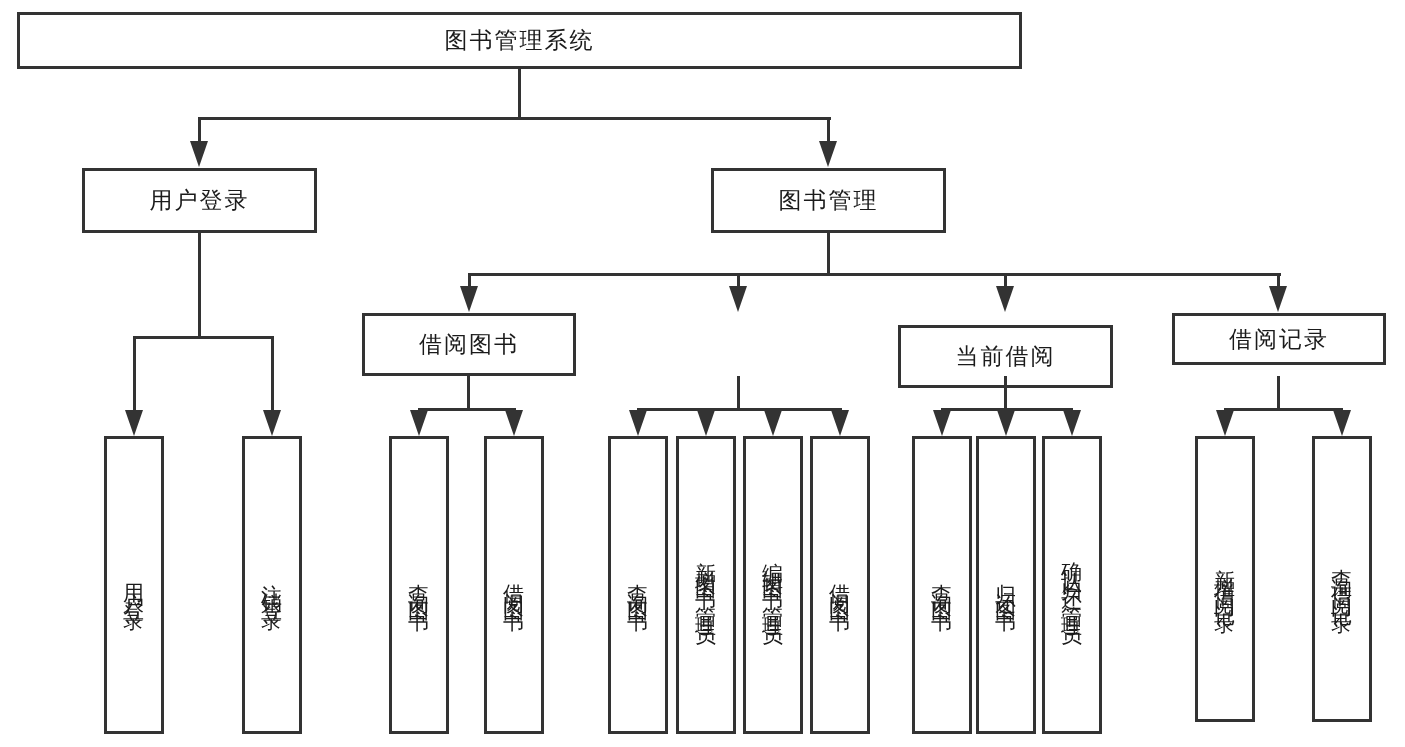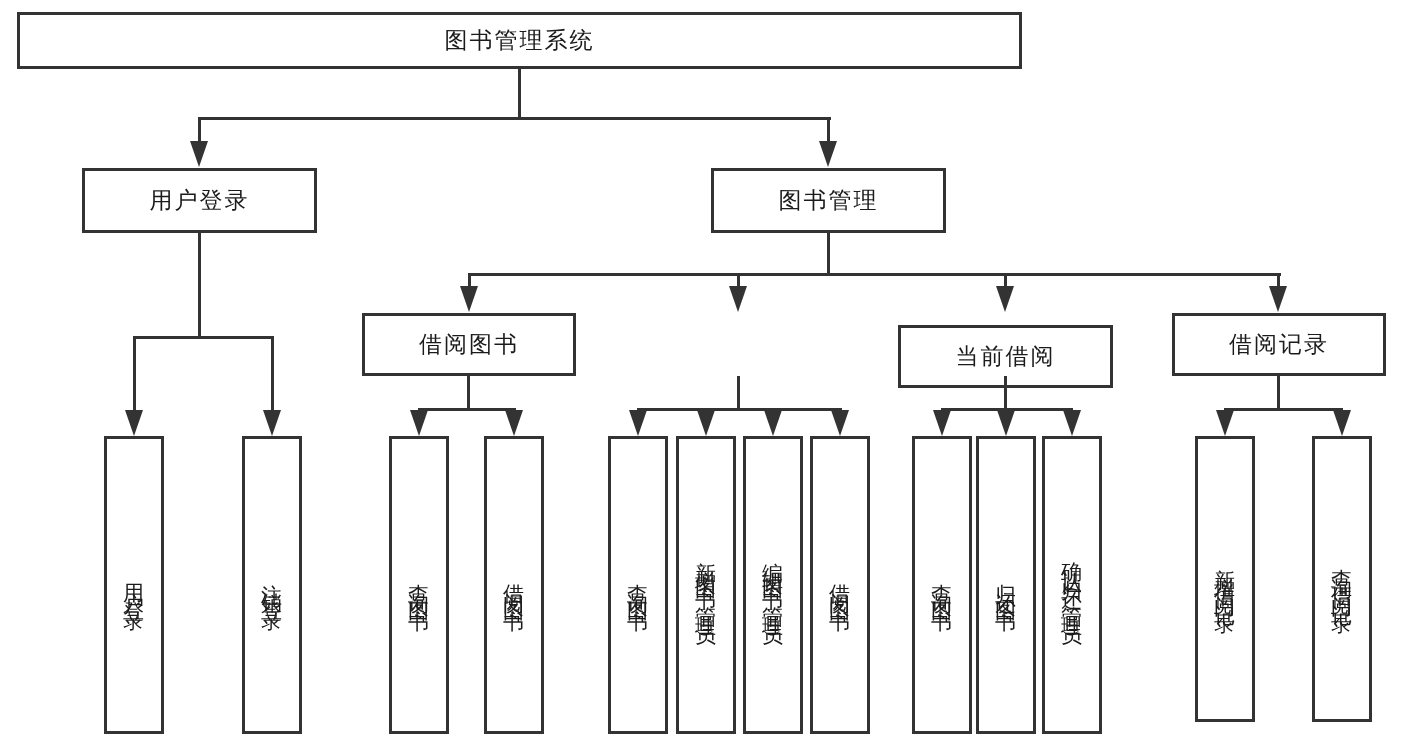--- a/index.html
+++ b/index.html
@@ -70,21 +70,21 @@
   <div class="ar" style="left:729px;  top:286px;"></div>
   <div class="ar" style="left:996px;  top:286px;"></div>
   <div class="ar" style="left:1269px; top:286px;"></div>
 
   <div class="box hbox" style="left:362px; top:313px; width:214px; height:63px;">
     <span>借阅图书</span>
   </div>
   <div class="box hbox" style="left:898px; top:313px; width:215px; height:63px;margin-top:12px;">
     <span>当前借阅</span>
   </div>
-  <div class="box hbox" style="left:1172px; top:313px; width:214px; height:63px;">
+  <div class="box hbox" style="left:1172px; top:313px; width:214px; height:52px;">
     <span>借阅记录</span>
   </div>
 
   <div class="ln" style="left:467px; top:376px; width:3px;  height:35px;"></div>
   <div class="ln" style="left:418px; top:408px; width:98px; height:3px;"></div>
   <div class="ar" style="left:410px; top:410px;"></div>
   <div class="ar" style="left:505px; top:410px;"></div>
 
   <div class="ln" style="left:737px; top:376px; width:3px;   height:35px;"></div>
   <div class="ln" style="left:637px; top:408px; width:205px; height:3px;"></div>

